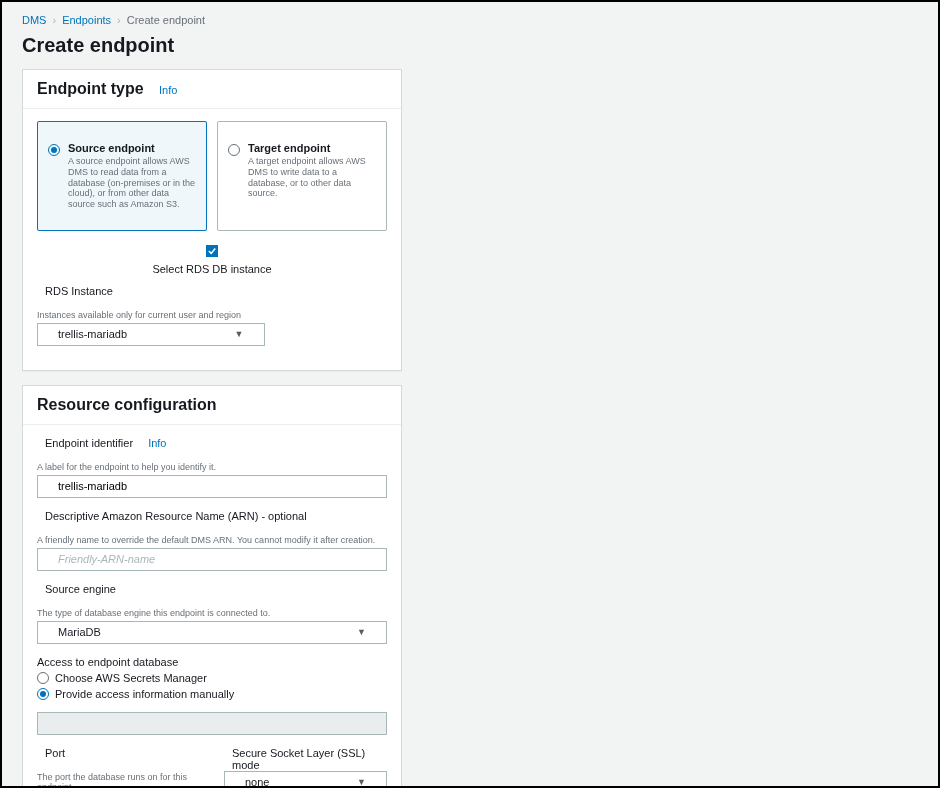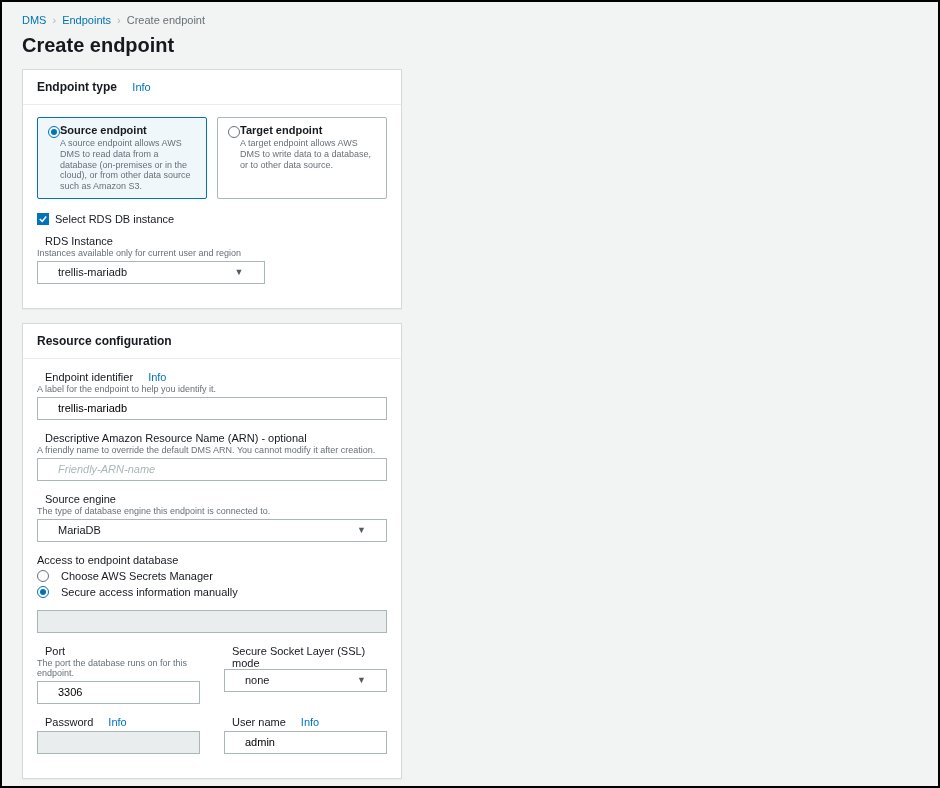--- a/index.html
+++ b/index.html
@@ -36,85 +36,86 @@
     background: #fff;
     border: 1px solid #d5dbdb;
     margin-bottom: 14px;
     box-shadow: 0 1px 1px rgba(0,0,0,0.03);
   }
   .panel-header {
     padding: 10px 14px;
     border-bottom: 1px solid #eaeded;
   }
   .panel-header h2 {
-    font-size: 12px;
+    font-size: 16px;
     font-weight: 700;
     display: inline;
   }
   .info-link {
     color: #0073bb;
     font-size: 11px;
     font-weight: 400;
     margin-left: 12px;
     cursor: pointer;
   }
   .panel-body { padding: 12px 14px; }
   .type-row { display: flex; gap: 10px; margin-bottom: 14px; }
   .type-card {
     flex: 1;
     border: 1px solid #aab7b8;
-    padding: 6px 10px;
+    padding: 20px 10px;
     border-radius: 2px;
     display: flex;
+    gap: 8px;
     cursor: pointer;
   }
   .type-card.selected {
     border-color: #0073bb;
     background: #f0f7fb;
   }
   .type-card .radio {
     width: 12px; height: 12px; border-radius: 50%;
     border: 1px solid #687078; margin-top: 2px; flex-shrink: 0;
     display: flex; align-items: center; justify-content: center;
   }
   .type-card.selected .radio { border-color: #0073bb; }
   .type-card.selected .radio::after {
     content: ""; width: 6px; height: 6px; background: #0073bb; border-radius: 50%;
   }
   .type-card .t-label { font-size: 11px; font-weight: 700; }
   .type-card .t-desc { font-size: 9px; color: #687078; margin-top: 2px; line-height: 1.2; }
-  .check-row { display: flex; align-items: center; gap: 6px; font-size: 11px; margin-bottom: 10px; }
+  .check-row { display: flex; align-items: center; gap: 6px; font-size: 11px; margin-bottom: 10px; flex-direction: column; }
   .check {
     width: 12px; height: 12px; border: 1px solid #0073bb; background:#0073bb;
     display:flex; align-items:center; justify-content:center;
   }
   .check svg { width: 8px; height: 8px; }
   .field { margin-bottom: 12px; }
   .field-label { font-size: 11px; display: block; padding-left: 8px; }
-  .field-hint { font-size: 9px; color: #687078; margin-top: 1px; margin-bottom: 3px; display: block; }
+  .field-hint { font-size: 9px; color: #687078; margin-top: 13px; margin-bottom: 3px; display: block; }
   .half-row { display: flex; gap: 24px; }
   .half-row .field { flex: 1; }
   input[type="text"], .select {
     width: 100%;
     border: 1px solid #aab7b8;
     padding: 4px 20px;
     font-size: 11px;
     background: #fff;
     height: 23px;
   }
   input[readonly] { background: #eaeded; }
   input::placeholder { color: #aab7b8; font-style: italic; }
   .select {
     display: flex; justify-content: space-between; align-items: center;
     cursor: pointer;
   }
   .select .caret { color: #545b64; font-size: 9px; }
   .narrow { width: 65% !important; }
   .sub-label { font-size: 11px; margin-bottom: 3px; display:block; }
-  .radio-row { display: flex; align-items: center; gap: 12px; font-size: 11px; margin: 4px 0; cursor: pointer;}
+  .radio-row { display: flex; align-items: center; gap: 6px; font-size: 11px; margin: 4px 0; cursor: pointer;}
   .radio-circle {
     width: 12px; height: 12px; border-radius: 50%;
     border: 1px solid #687078; display:flex; align-items:center; justify-content:center;
   }
   .radio-row.sel .radio-circle { border-color:#0073bb; }
   .radio-row.sel .radio-circle::after {
     content:""; width:6px;height:6px;border-radius:50%;background:#0073bb;
   }
 </style>
 </head>
@@ -199,21 +200,21 @@
         </div>
       </div>
       <div class="field">
         <span class="sub-label">Access to endpoint database</span>
         <div class="radio-row">
           <div class="radio-circle"></div>
           <span>Choose AWS Secrets Manager</span>
         </div>
         <div class="radio-row sel">
           <div class="radio-circle"></div>
-          <span>Secure access information manually</span>
+          <span>Provide access information manually</span>
         </div>
       </div>
       <div class="field">
         <input type="text" readonly="" value="" style="">
       </div>
       <div class="half-row">
         <div class="field">
           <span class="field-label">Port</span>
           <span class="field-hint">The port the database runs on for this endpoint.</span>
           <input type="text" value="3306" style="">

